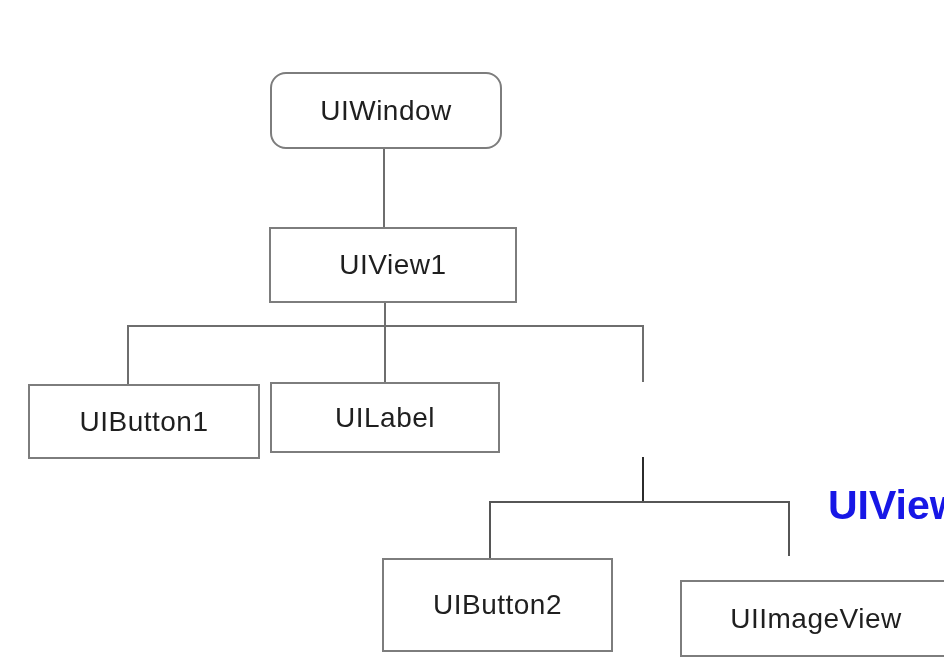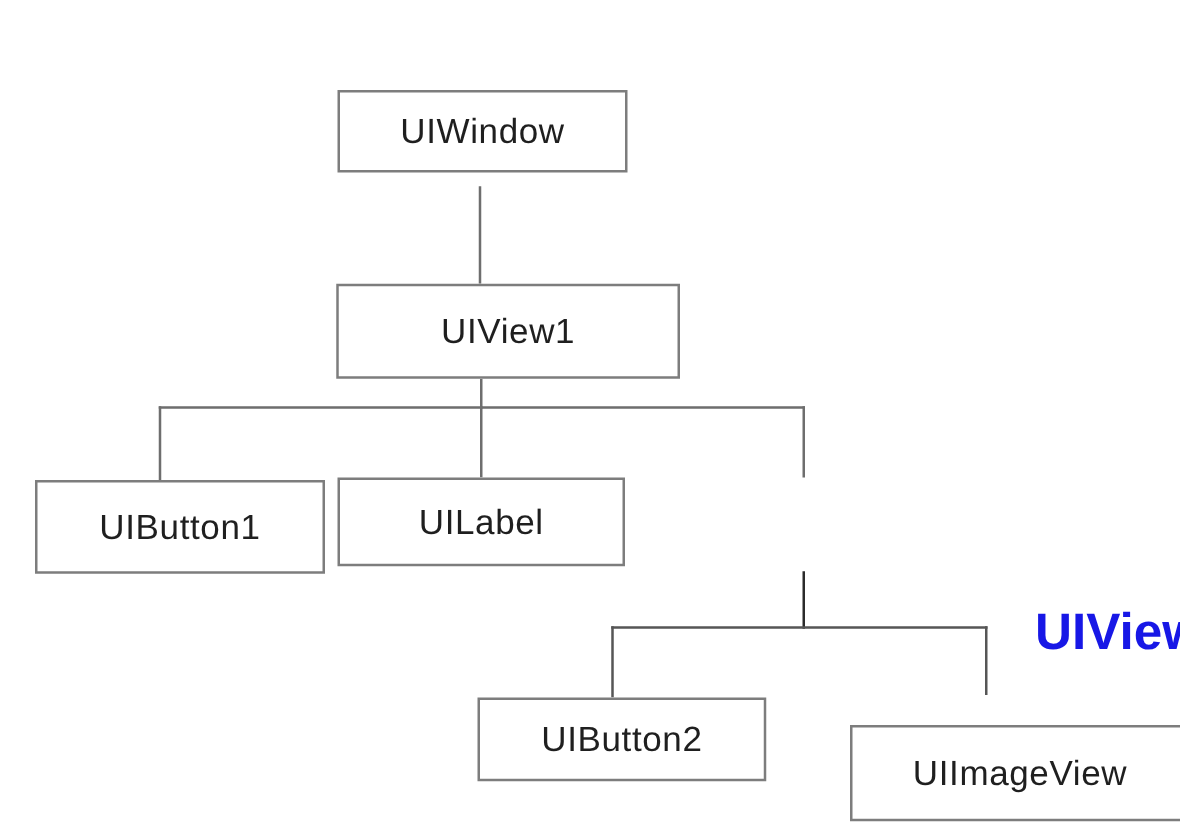--- a/index.html
+++ b/index.html
@@ -37,26 +37,26 @@
     position: absolute;
     left: 828px;
     top: 482px;
     font-size: 41px;
     font-weight: bold;
     color: #1717e6;
     white-space: nowrap;
   }
 
   
-  #n-uiwindow    { left: 270px; top:  72px; width: 232px; height: 66px; }
-  #n-uiview1     { left: 269px; top: 227px; width: 275px; height: 76px; }
+  #n-uiwindow    { left: 270px; top:  72px; width: 232px; height: 77px; border-radius: 16px; }
+  #n-uiview1     { left: 269px; top: 227px; width: 248px; height: 76px; }
   #n-uibutton1   { left:  28px; top: 384px; width: 232px; height: 75px; }
   #n-uilabel     { left: 270px; top: 382px; width: 230px; height: 71px; }
   #n-uiview2     { left: 523px; top: 382px; width: 229px; height: 75px; }
-  #n-uibutton2   { left: 382px; top: 558px; width: 231px; height: 67px; }
+  #n-uibutton2   { left: 382px; top: 558px; width: 231px; height: 94px; }
   #n-uiimageview { left: 680px; top: 580px; width: 272px; height: 77px; }
 
   
   #l-win-v1      { left: 383px; top: 149px; width: 2px;   height: 78px; }
   #l-v1-stub     { left: 384px; top: 303px; width: 2px;   height: 24px; }
   #l-h1          { left: 127px; top: 325px; width: 517px; height: 2px; }
   #l-h1-btn1     { left: 127px; top: 325px; width: 2px;   height: 59px; }
   #l-h1-label    { left: 384px; top: 325px; width: 2px;   height: 57px; }
   #l-h1-view2    { left: 642px; top: 325px; width: 2px;   height: 57px; }
   #l-v2-stub     { left: 642px; top: 457px; width: 2px;   height: 46px; }

